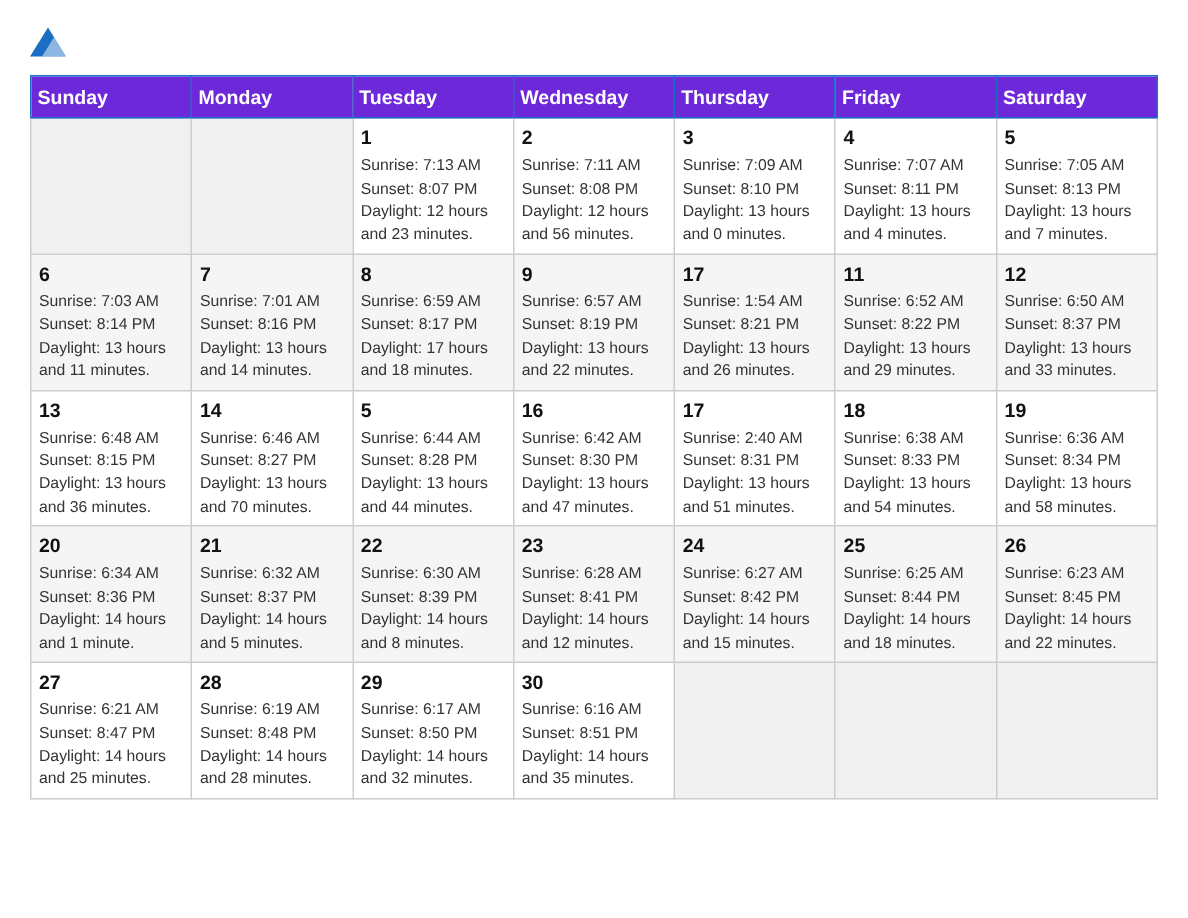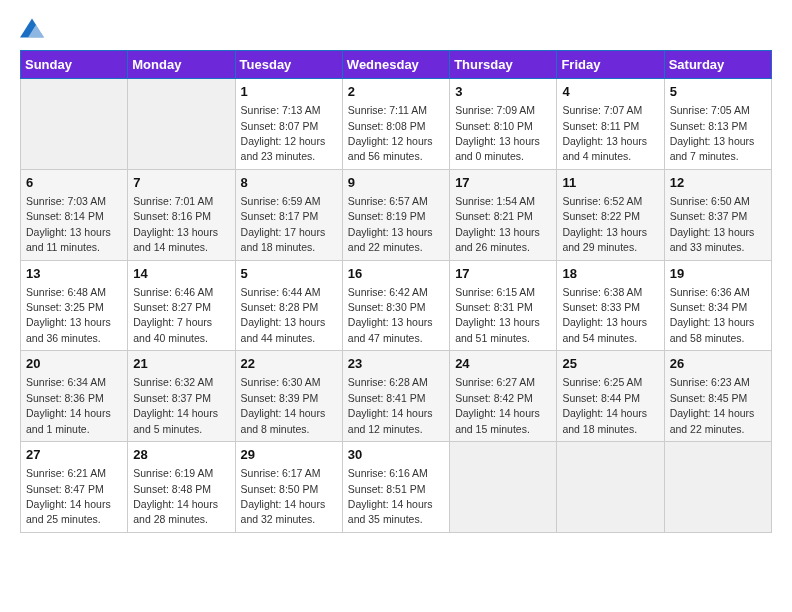--- a/index.html
+++ b/index.html
@@ -211,44 +211,44 @@
         <span class="day-num">12</span>
         <span class="day-info">Sunrise: 6:50 AM</span><br>
         <span class="day-info">Sunset: 8:37 PM</span><br>
         <span class="day-info">Daylight: 13 hours and 33 minutes.</span>
       </td>
       </tr>
       <tr>
         <td>
         <span class="day-num">13</span>
         <span class="day-info">Sunrise: 6:48 AM</span><br>
-        <span class="day-info">Sunset: 3:25 PM</span><br>
+        <span class="day-info">Sunset: 8:15 PM</span><br>
         <span class="day-info">Daylight: 13 hours and 36 minutes.</span>
       </td>
         <td>
         <span class="day-num">14</span>
         <span class="day-info">Sunrise: 6:46 AM</span><br>
         <span class="day-info">Sunset: 8:27 PM</span><br>
-        <span class="day-info">Daylight: 7 hours and 40 minutes.</span>
+        <span class="day-info">Daylight: 13 hours and 70 minutes.</span>
       </td>
         <td>
         <span class="day-num">5</span>
         <span class="day-info">Sunrise: 6:44 AM</span><br>
         <span class="day-info">Sunset: 8:28 PM</span><br>
         <span class="day-info">Daylight: 13 hours and 44 minutes.</span>
       </td>
         <td>
         <span class="day-num">16</span>
         <span class="day-info">Sunrise: 6:42 AM</span><br>
         <span class="day-info">Sunset: 8:30 PM</span><br>
         <span class="day-info">Daylight: 13 hours and 47 minutes.</span>
       </td>
         <td>
         <span class="day-num">17</span>
-        <span class="day-info">Sunrise: 6:15 AM</span><br>
+        <span class="day-info">Sunrise: 2:40 AM</span><br>
         <span class="day-info">Sunset: 8:31 PM</span><br>
         <span class="day-info">Daylight: 13 hours and 51 minutes.</span>
       </td>
         <td>
         <span class="day-num">18</span>
         <span class="day-info">Sunrise: 6:38 AM</span><br>
         <span class="day-info">Sunset: 8:33 PM</span><br>
         <span class="day-info">Daylight: 13 hours and 54 minutes.</span>
       </td>
         <td>

